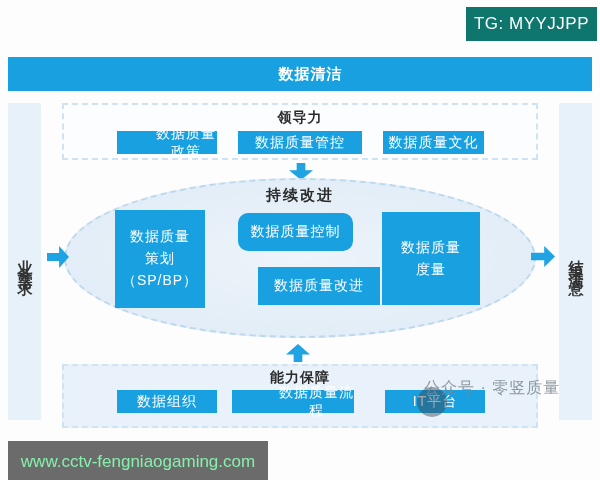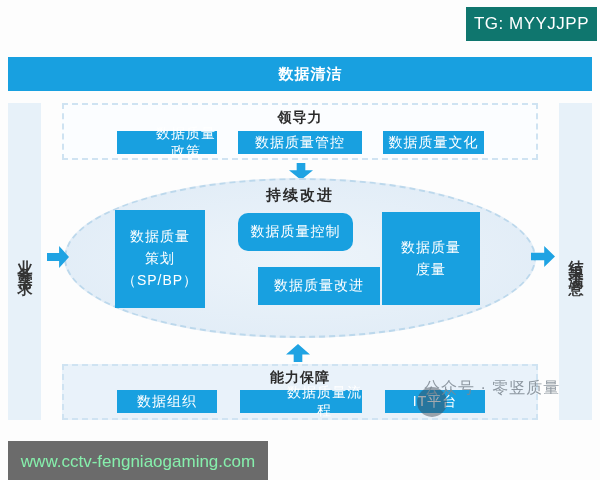--- a/index.html
+++ b/index.html
@@ -30,21 +30,21 @@
     display: flex; align-items: center; justify-content: center;
     writing-mode: vertical-lr; text-orientation: upright; letter-spacing: 7px;
   }
   .side-bar.left { left: 8px; }
   .side-bar.right { left: 559px; }
 
   .panel {
     left: 62px; width: 476px; border: 2px dashed #cfe3f2;
   }
   .panel.leadership { top: 103px; height: 57px; background: #fbfdff; }
-  .panel.capability { top: 364px; height: 56px; background: #e9f2fa; }
+  .panel.capability { top: 364px; height: 64px; background: #e9f2fa; }
   .panel-heading {
     position: absolute; left: 0; width: 100%; text-align: center;
     color: #2b2b2b; font-size: 14px; font-weight: bold; letter-spacing: 1px;
   }
   .blue-box {
     position: absolute; background: #18a0e0; color: #fff;
     display: flex; align-items: center; justify-content: center;
     font-size: 14px; letter-spacing: 1px; text-align: center;
   }
 
@@ -121,21 +121,21 @@
 
   <div class="abs arrow right" style="left:47px; top:246px; width:22px; height:22px;"></div>
 
   <div class="abs arrow right" style="left:531px; top:246px; width:24px; height:21px;"></div>
 
   <div class="abs arrow up" style="left:286px; top:344px; width:24px; height:18px;"></div>
 
   <div class="abs panel capability">
     <div class="panel-heading" style="top:3px;">能力保障</div>
     <div class="blue-box" style="left:53px; top:24px; width:100px; height:23px;">数据组织</div>
-    <div class="blue-box" style="left:176px; top:24px; width:122px; height:23px;padding-left:47px;">数据质量流程</div>
+    <div class="blue-box" style="left:168px; top:24px; width:122px; height:23px;padding-left:47px;">数据质量流程</div>
     <div class="blue-box" style="left:321px; top:24px; width:100px; height:23px;">IT平台</div>
   </div>
 
   <div class="abs watermark-circle"></div>
   <div class="abs watermark-text">公众号 · 零竖质量</div>
 
   <div class="abs url-badge">www.cctv-fengniaogaming.com</div>
 
 </div>
 

